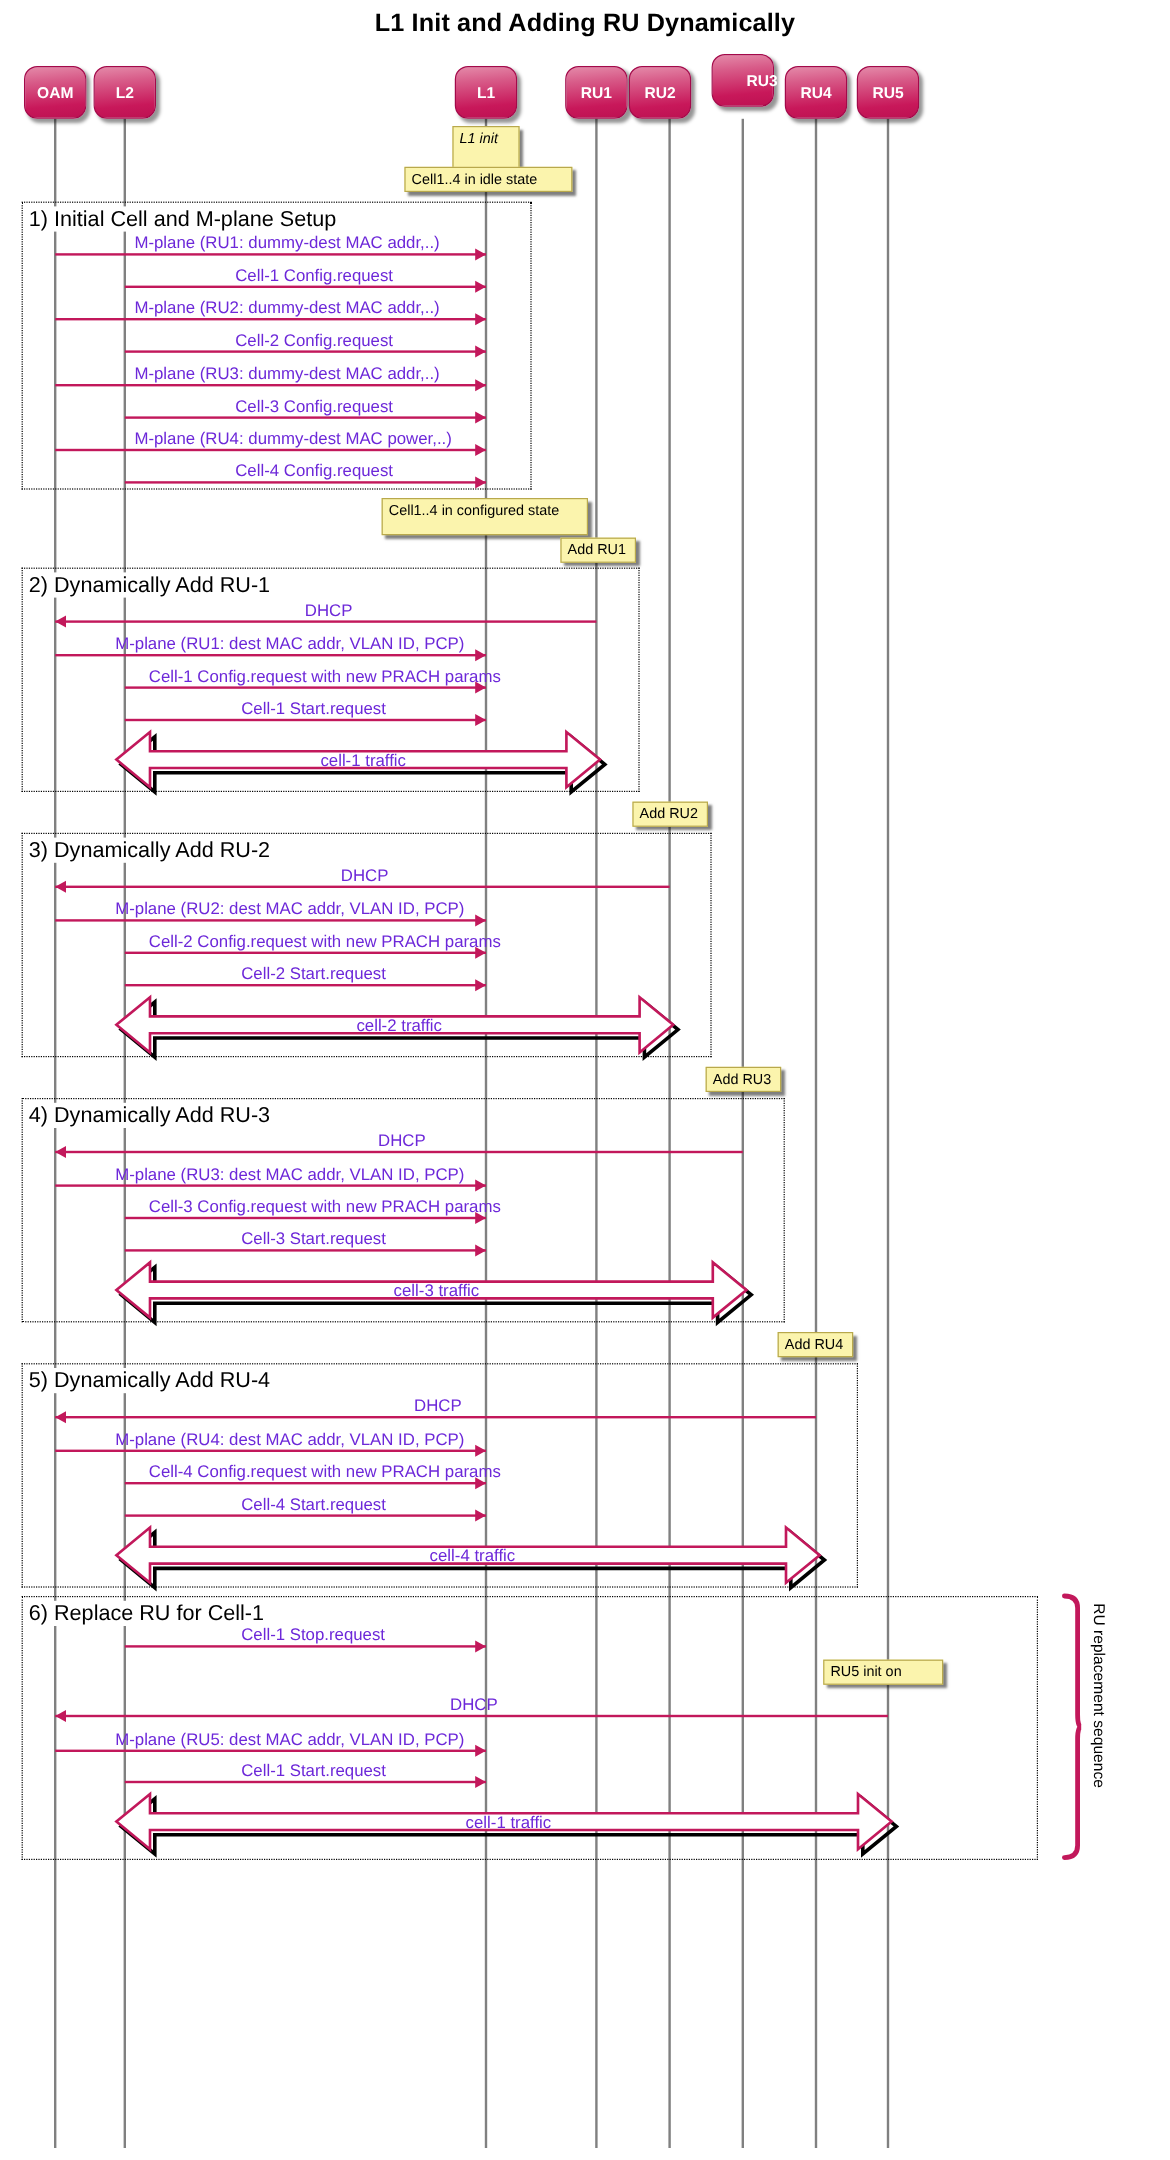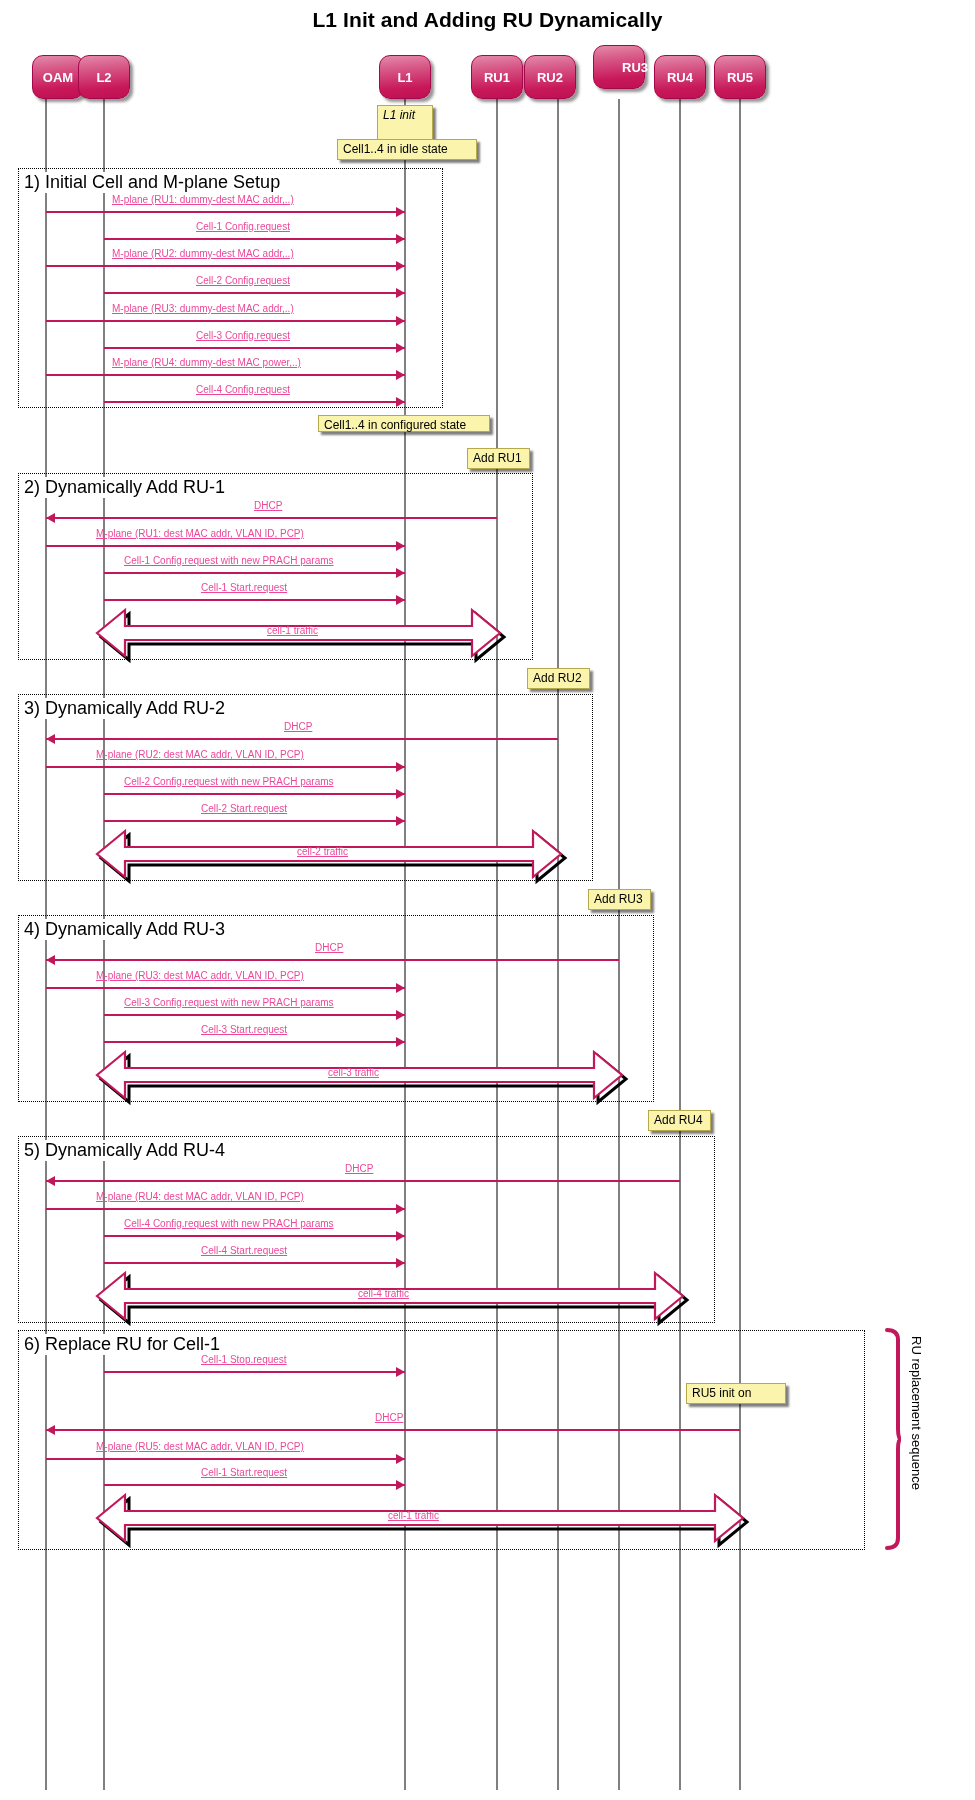--- a/index.html
+++ b/index.html
@@ -25,21 +25,21 @@
     font-size:12px;padding:2px 5px 3px 5px;white-space:nowrap;
     box-sizing:border-box;line-height:14px;
   }
   .frame{
     position:absolute;border:1px dotted #000;box-sizing:border-box;background:transparent;
   }
   .frame-label{
     position:absolute;font-size:18px;white-space:nowrap;background:#fff;padding:0 2px 0 1px;
   }
   .msg-label{
-    position:absolute;font-size:10px;white-space:nowrap;color:#ec4899;text-decoration:underline;
+    position:absolute;font-size:14px;white-space:nowrap;color:#6d28d9;
   }
   .arrow-line{position:absolute;height:2px;background:#c2185b;}
   .arrow-head-r{
     position:absolute;width:0;height:0;
     border-top:5px solid transparent;border-bottom:5px solid transparent;
     border-left:9px solid #c2185b;
   }
   .arrow-head-l{
     position:absolute;width:0;height:0;
     border-top:5px solid transparent;border-bottom:5px solid transparent;
@@ -202,21 +202,21 @@
       <div class="arrow-head-l" style="left: 46px; border-right-color: rgb(194, 24, 91); top: 1425px;"></div>
       <div class="msg-label" style="top: 1412px; left: 375px;">DHCP</div>
       <div class="arrow-line" style="left: 46px; top: 1458px; width: 359px; background: rgb(194, 24, 91);"></div>
       <div class="arrow-head-r" style="left: 396px; border-left-color: rgb(194, 24, 91); top: 1454px;"></div>
       <div class="msg-label" style="top: 1441px; left: 96px;">M-plane (RU5: dest MAC addr, VLAN ID, PCP)</div>
       <div class="arrow-line" style="left: 104px; top: 1484px; width: 301px; background: rgb(194, 24, 91);"></div>
       <div class="arrow-head-r" style="left: 396px; border-left-color: rgb(194, 24, 91); top: 1480px;"></div>
       <div class="msg-label" style="top: 1467px; left: 201px;">Cell-1 Start.request</div>
     </div>
   <div id="participants">
-      <div class="participant" style="left: 32px; top: 55px;">
+      <div class="participant" style="left: 20px; top: 55px;">
         <span>OAM</span>
       </div>
       <div class="participant" style="left: 78px; top: 55px;">
         <span>L2</span>
       </div>
       <div class="participant" style="left: 379px; top: 55px;">
         <span>L1</span>
       </div>
       <div class="participant" style="left: 471px; top: 55px;">
         <span>RU1</span>
@@ -230,21 +230,21 @@
       <div class="participant" style="left: 654px; top: 55px;">
         <span>RU4</span>
       </div>
       <div class="participant" style="left: 714px; top: 55px;">
         <span>RU5</span>
       </div>
     </div>
   <div id="notes">
       <div class="note" style="left: 377px; top: 105px; min-width: 56px; height: 36px; background: rgb(251, 244, 173); border-color: rgb(184, 168, 76); font-style: italic;">L1 init</div>
       <div class="note" style="left: 337px; top: 139px; min-width: 140px; height: 21px; background: rgb(251, 244, 173); border-color: rgb(184, 168, 76);">Cell1..4 in idle state</div>
-      <div class="note" style="left: 318px; top: 415px; min-width: 172px; height: 17px; background: rgb(251, 244, 173); border-color: rgb(184, 168, 76);">Cell1..4 in configured state</div>
+      <div class="note" style="left: 318px; top: 415px; min-width: 172px; height: 31px; background: rgb(251, 244, 173); border-color: rgb(184, 168, 76);">Cell1..4 in configured state</div>
       <div class="note" style="left: 467px; top: 448px; min-width: 63px; height: 21px; background: rgb(251, 244, 173); border-color: rgb(184, 168, 76);">Add RU1</div>
       <div class="note" style="left: 527px; top: 668px; min-width: 63px; height: 21px; background: rgb(251, 244, 173); border-color: rgb(184, 168, 76);">Add RU2</div>
       <div class="note" style="left: 588px; top: 889px; min-width: 63px; height: 21px; background: rgb(251, 244, 173); border-color: rgb(184, 168, 76);">Add RU3</div>
       <div class="note" style="left: 648px; top: 1110px; min-width: 63px; height: 21px; background: rgb(251, 244, 173); border-color: rgb(184, 168, 76);">Add RU4</div>
       <div class="note" style="left: 686px; top: 1383px; min-width: 100px; height: 21px; background: rgb(251, 244, 173); border-color: rgb(184, 168, 76);">RU5 init on</div>
     </div>
   <div id="braces">
       <div class="brace" style="left: 886px; top: 1328px;">
         <svg width="16" height="222">
           <path d="M 1,2 Q 12,2 12,12 L 12,101 Q 12,111 15,111 Q 12,111 12,121 L 12,210 Q 12,220 1,220" fill="none" stroke="#c2185b" stroke-width="4" stroke-linecap="round"></path>

